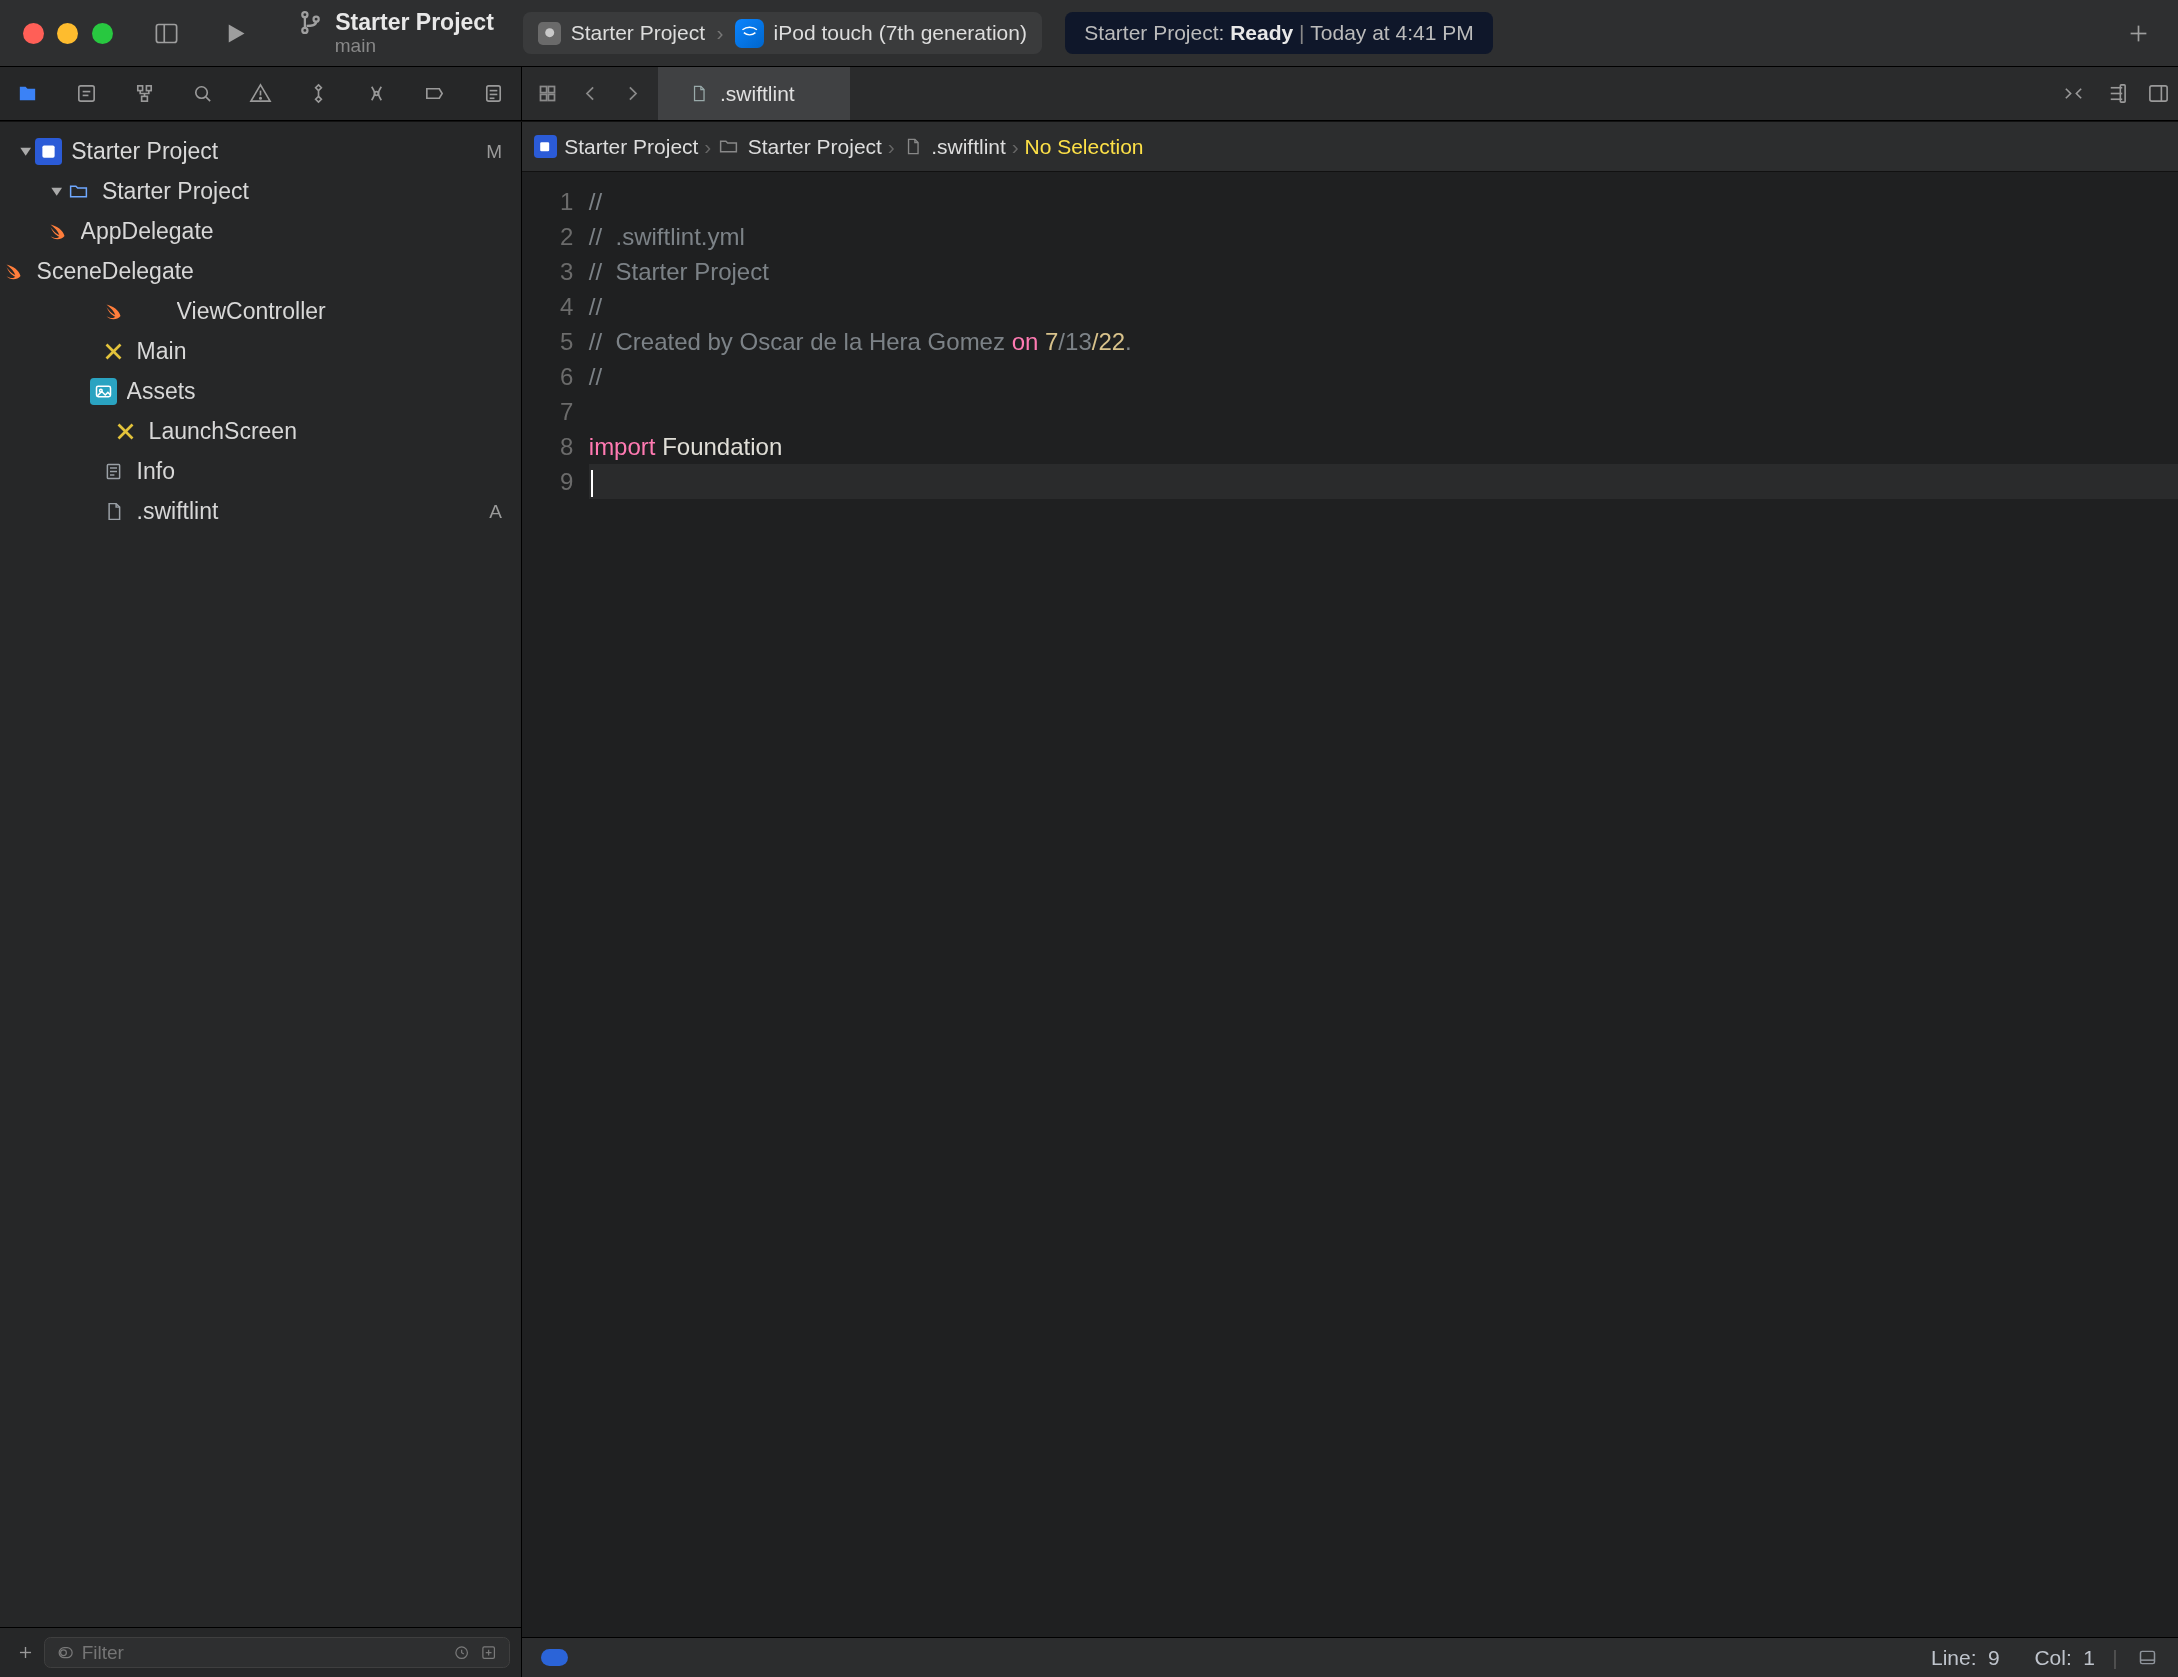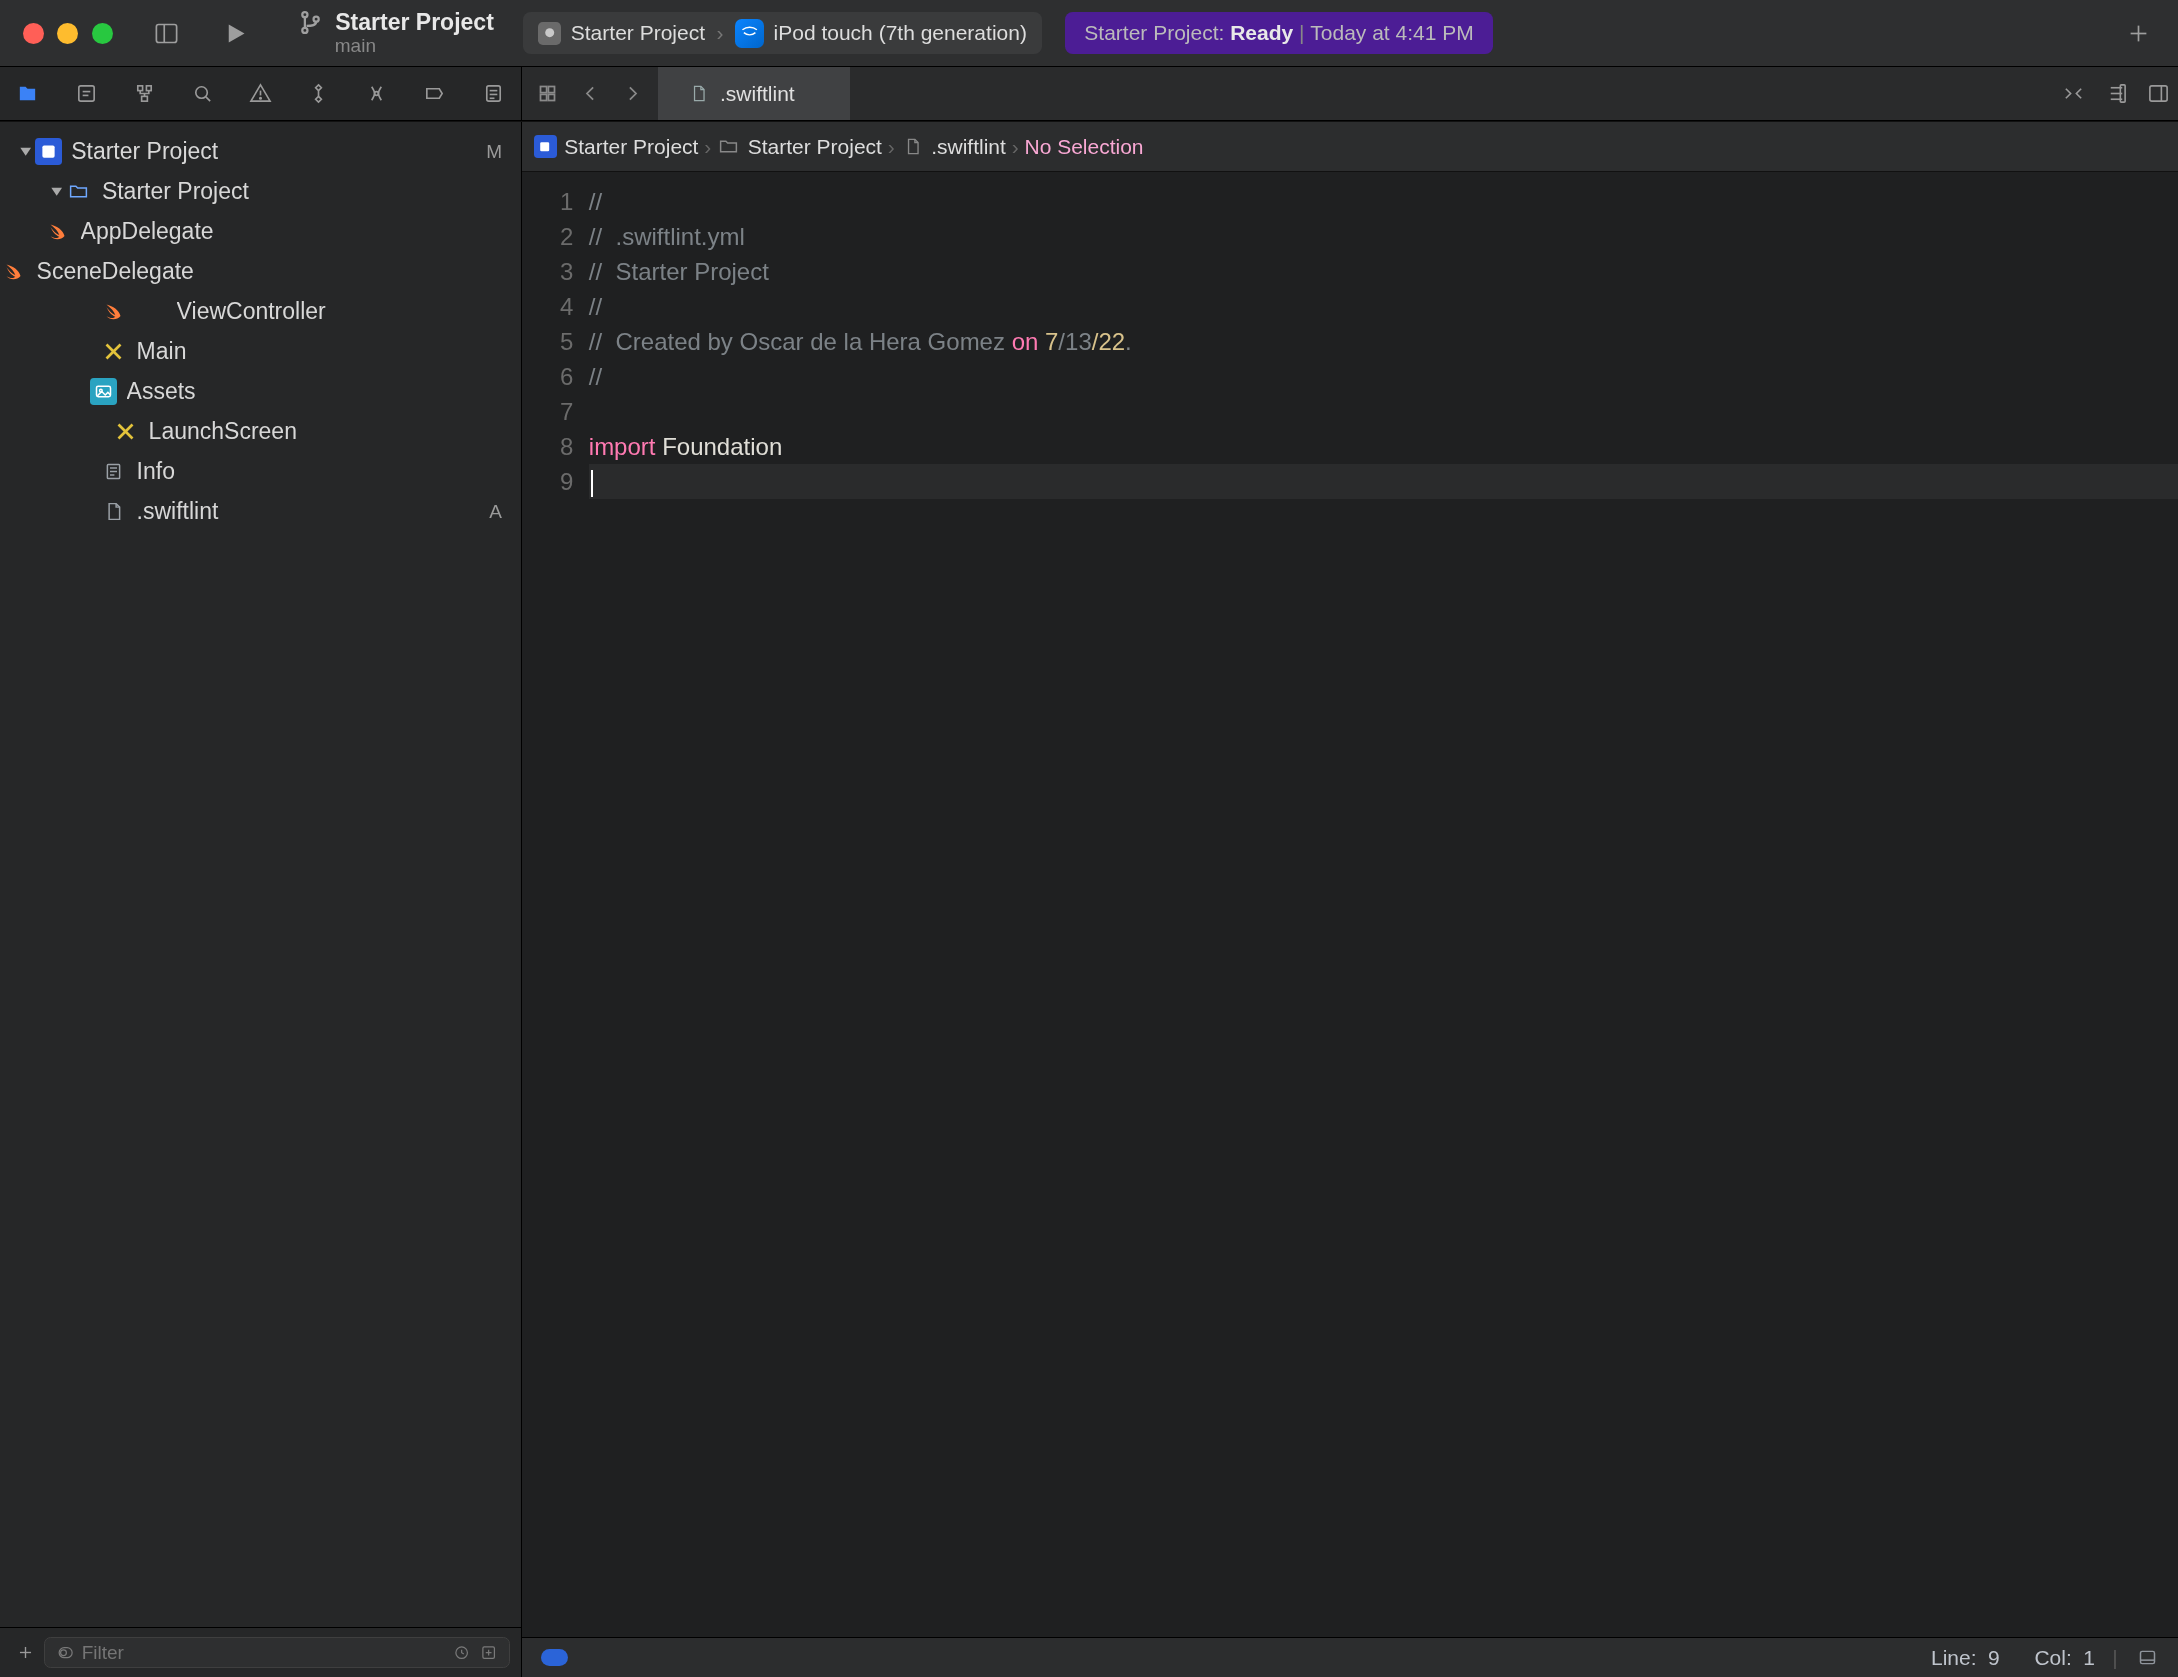--- a/index.html
+++ b/index.html
@@ -133,21 +133,21 @@
     }
     .sim-icon svg { width: 17.3px; height: 17.3px; fill: white; }
     .scheme-sep {
       color: #777;
       margin: 0 1.9px;
     }
     
     .status-pill {
       margin-left: 23px;
       height: 42px;
-      background: #4c1d95;
+      background: #0f172a;
       border-radius: 7.7px;
       display: flex;
       align-items: center;
       padding: 0 19px;
       color: #ddd;
       font-size: 21px;
       white-space: nowrap;
     }
     .status-pill .ready {
       font-weight: 600;
@@ -345,21 +345,21 @@
       height:50px;background:#2c2d2e;border-bottom:1px solid #111;
       display:flex;align-items:center;padding:0 11.5px;gap:5.8px;color:#ddd;font-size:21px;
     }
     .path-bar .pb-item{display:flex;align-items:center;gap:7.7px;cursor:pointer;}
     .path-bar .pb-icon{width:23px;height:23px;display:inline-flex;align-items:center;justify-content:center;}
     .path-bar .pb-icon.project{background:#2b5bd7;border-radius:3.8px;}
     .path-bar .pb-icon.project svg{fill:white;width:15.4px;height:15.4px;}
     .path-bar .pb-icon.folder svg{fill:none;stroke:#888;stroke-width:1.7;width:21px;height:21px;}
     .path-bar .pb-icon.file svg{fill:none;stroke:#888;stroke-width:1.7;width:19px;height:19px;}
     .path-bar .chev{color:#666;}
-    .path-bar .no-sel{color:#f9a8d4;}
+    .path-bar .no-sel{color:#fde047;}
     .code-area{
       flex:1;display:flex;background:#1f2021;font-family:'SF Mono',Menlo,Consolas,monospace;font-size:24px;line-height:35px;min-height:0;
     }
     .gutter{
       width:61px;text-align:right;color:#6b6b6b;padding:11.5px 9.6px 0 0;user-select:none;background:#1f2021;
     }
     .code{
       flex:1;padding:11.5px 0 0 5.8px;color:#e0ded7;white-space:pre;
     } 
     .code .comment{color:#7c8287;}

